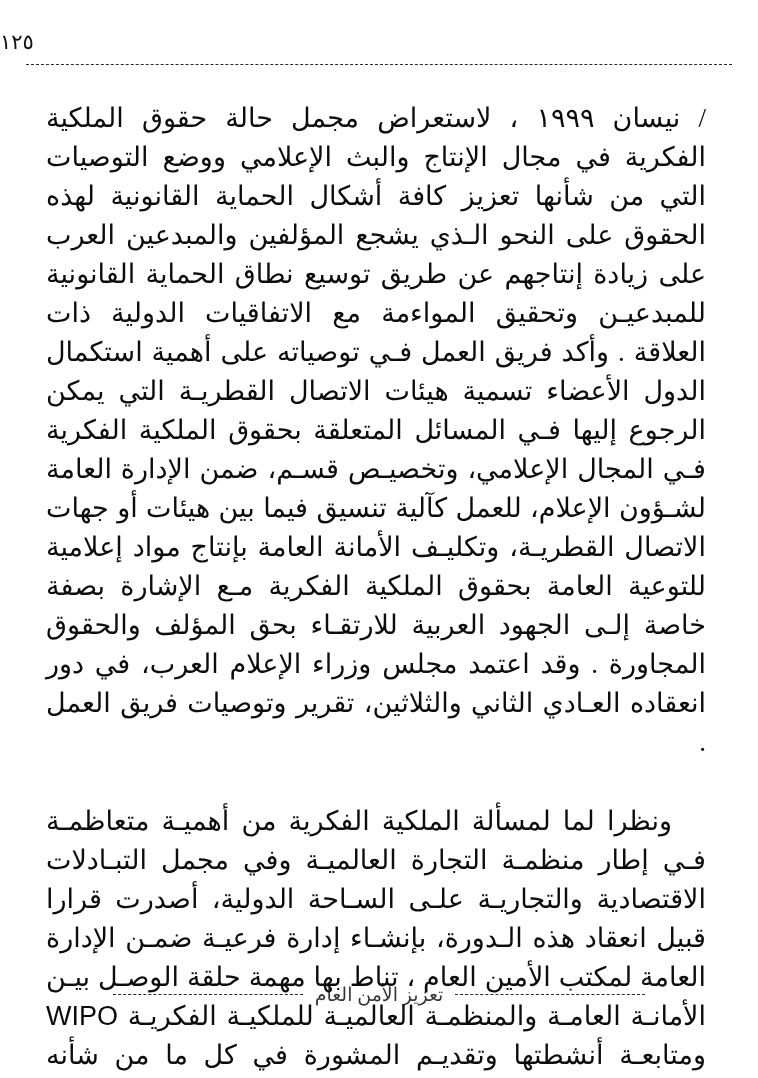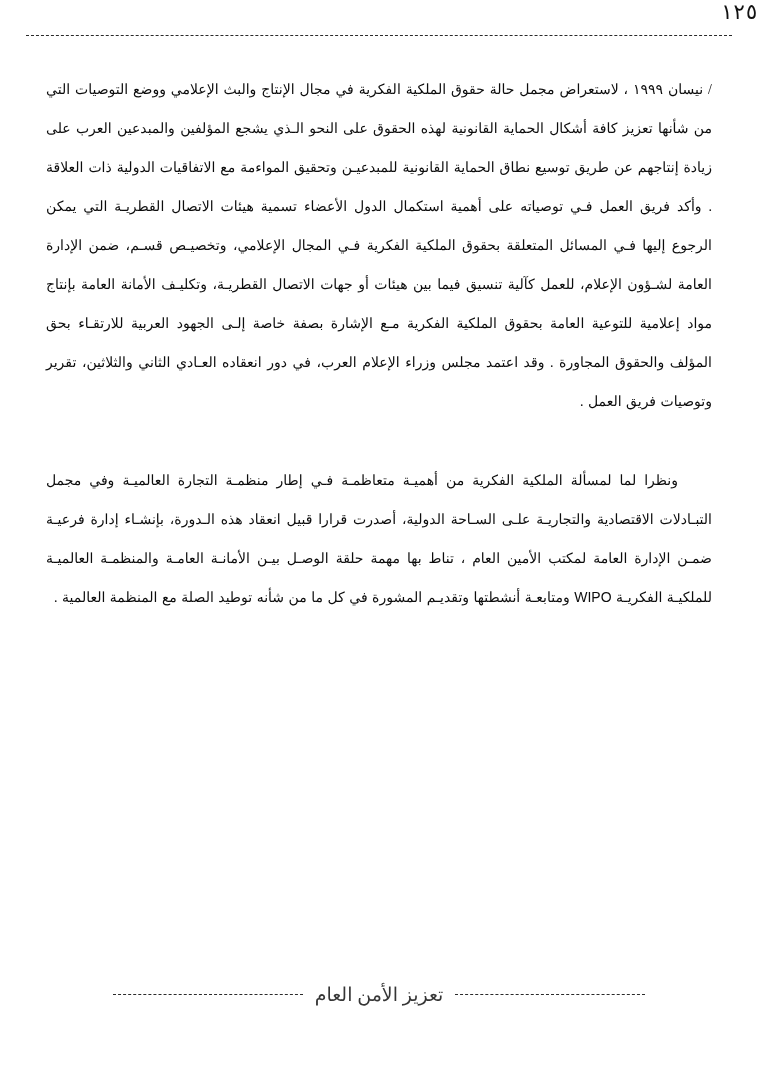--- a/index.html
+++ b/index.html
@@ -16,44 +16,44 @@
     overflow: hidden;
   }
   .page {
     width: 758px;
     height: 1078px;
     position: relative;
     box-sizing: border-box;
     padding: 0;
   }
   .page-number {
-    text-align: right;
+    text-align: left;
     font-size: 21px;
     letter-spacing: 1px;
-    padding-top: 0;
+    padding-top: 30px;
     color: #111;
-    font-family: Liberation Mono, monospace;
+    font-family: Liberation Sans, sans-serif;
   }
   .header-rule {
     margin: 10px auto 0 auto;
     width: 706px;
     height: 0;
     border-top: 1px dashed #2b2b2b;
   }
   .content {
     margin: 0 auto;
     width: 666px;
     padding-top: 34px;
     direction: rtl;
     text-align: justify;
     text-align-last: auto;
   }
   p.para {
-    margin: 0 0 0 0;
-    font-size: 14px;
+    margin: 0 6px 0 0;
+    font-size: 27px;
     line-height: 39px;
     letter-spacing: 0px;
     word-spacing: 1px;
     text-align: justify;
     color: #0c0c0c;
   }
   p.para.second {
     margin-top: 40px;
     text-indent: 34px;
   }

